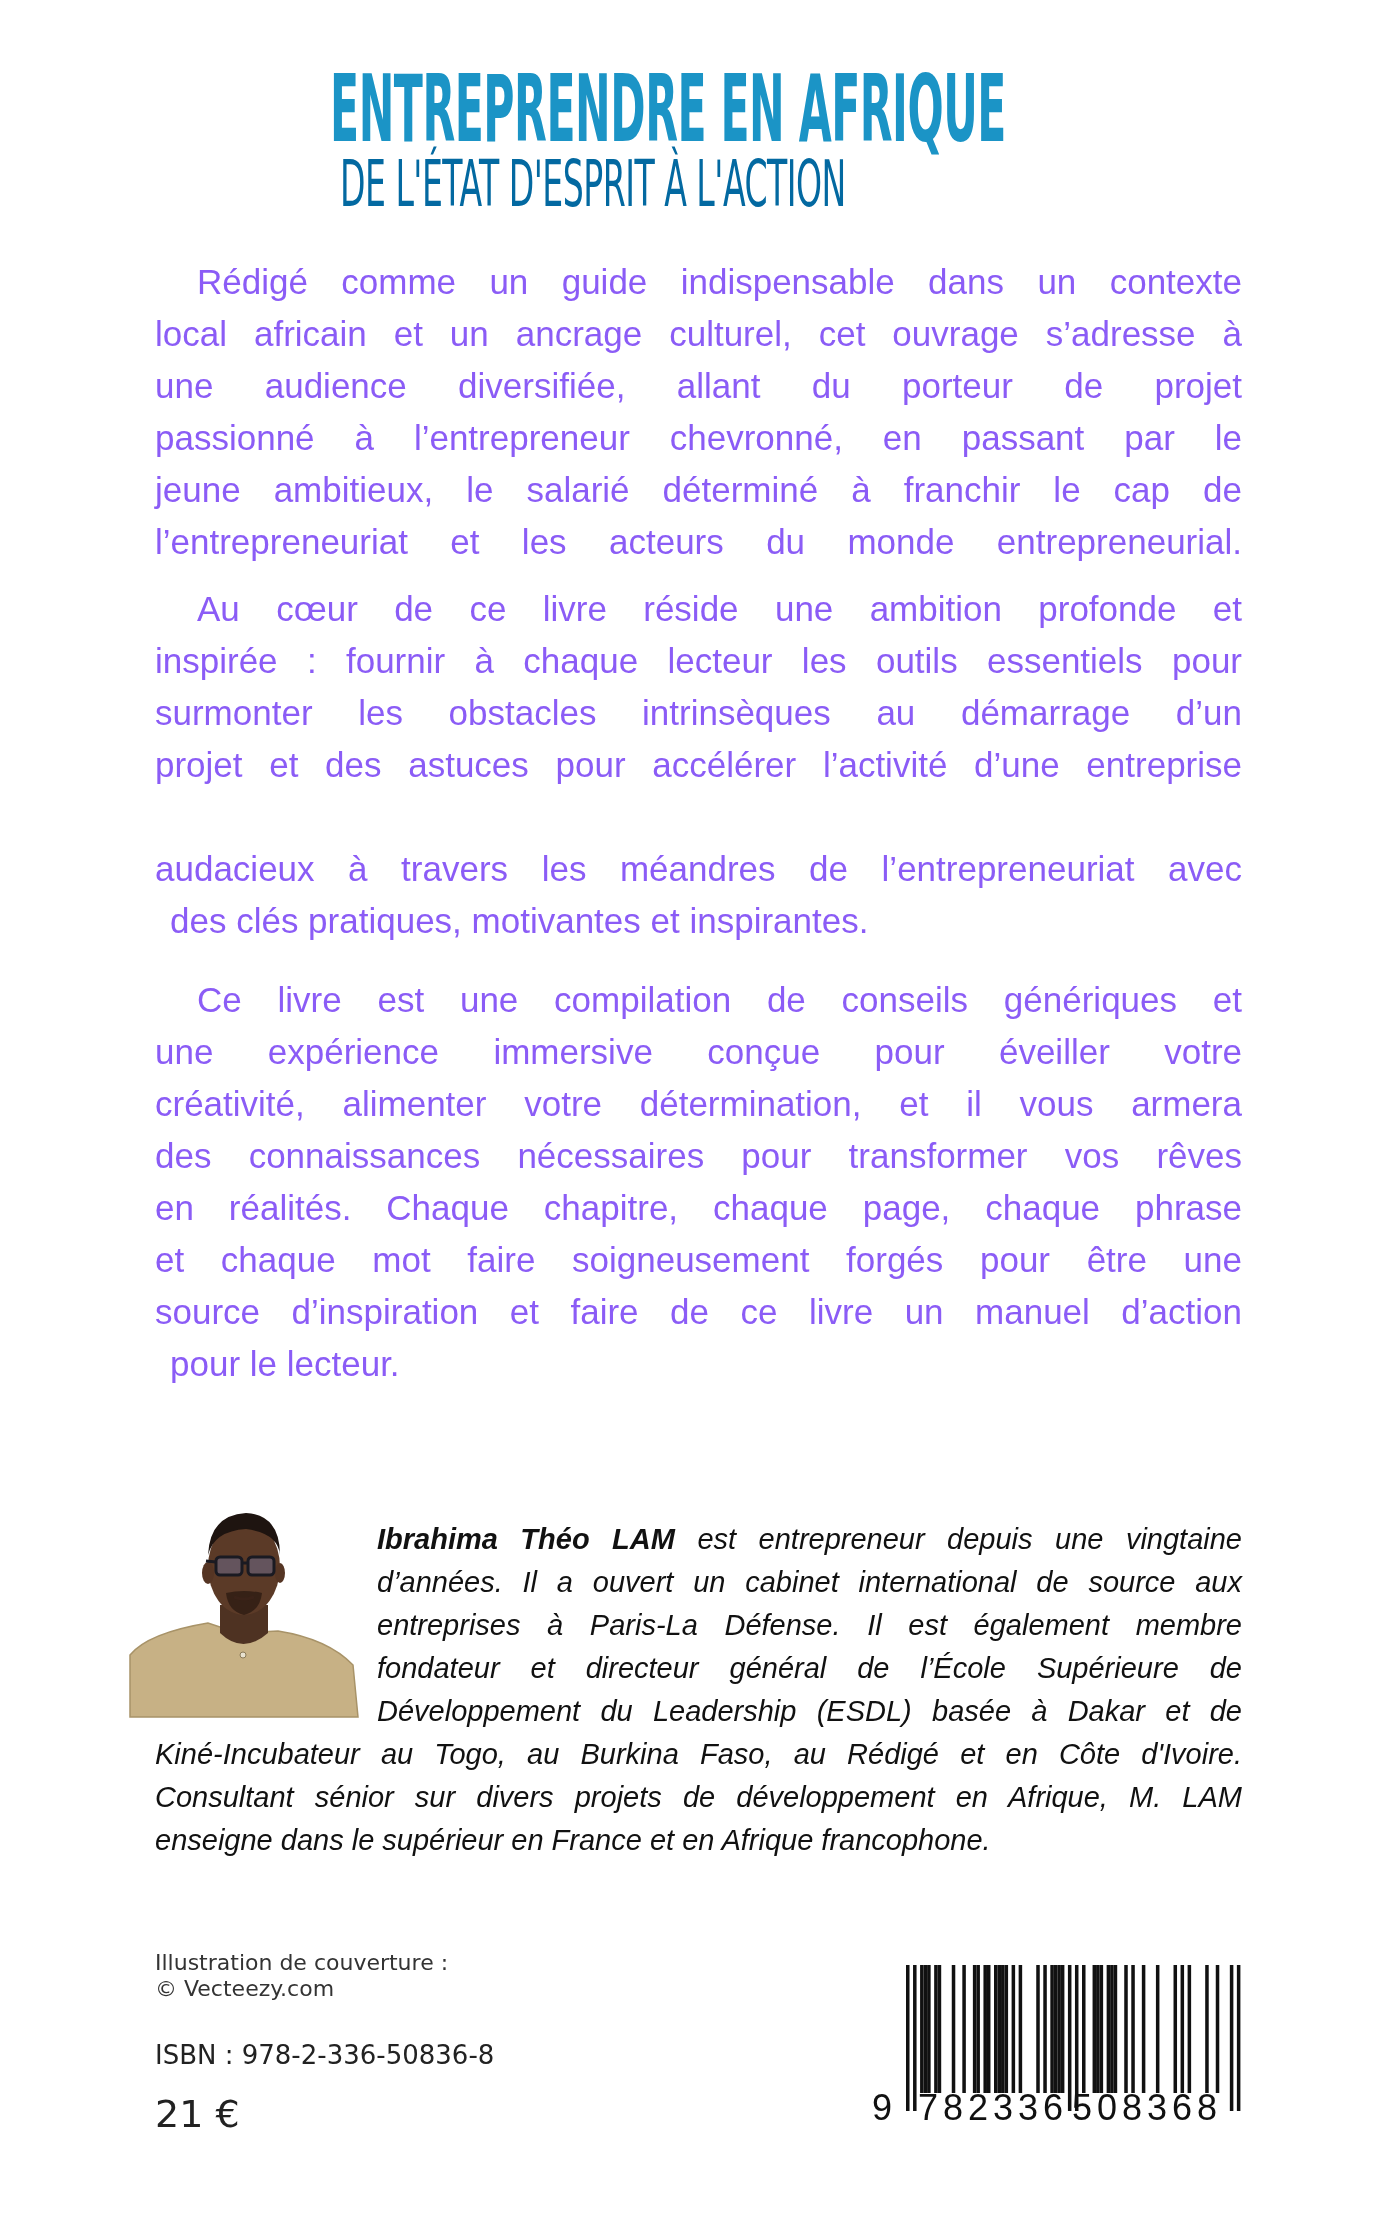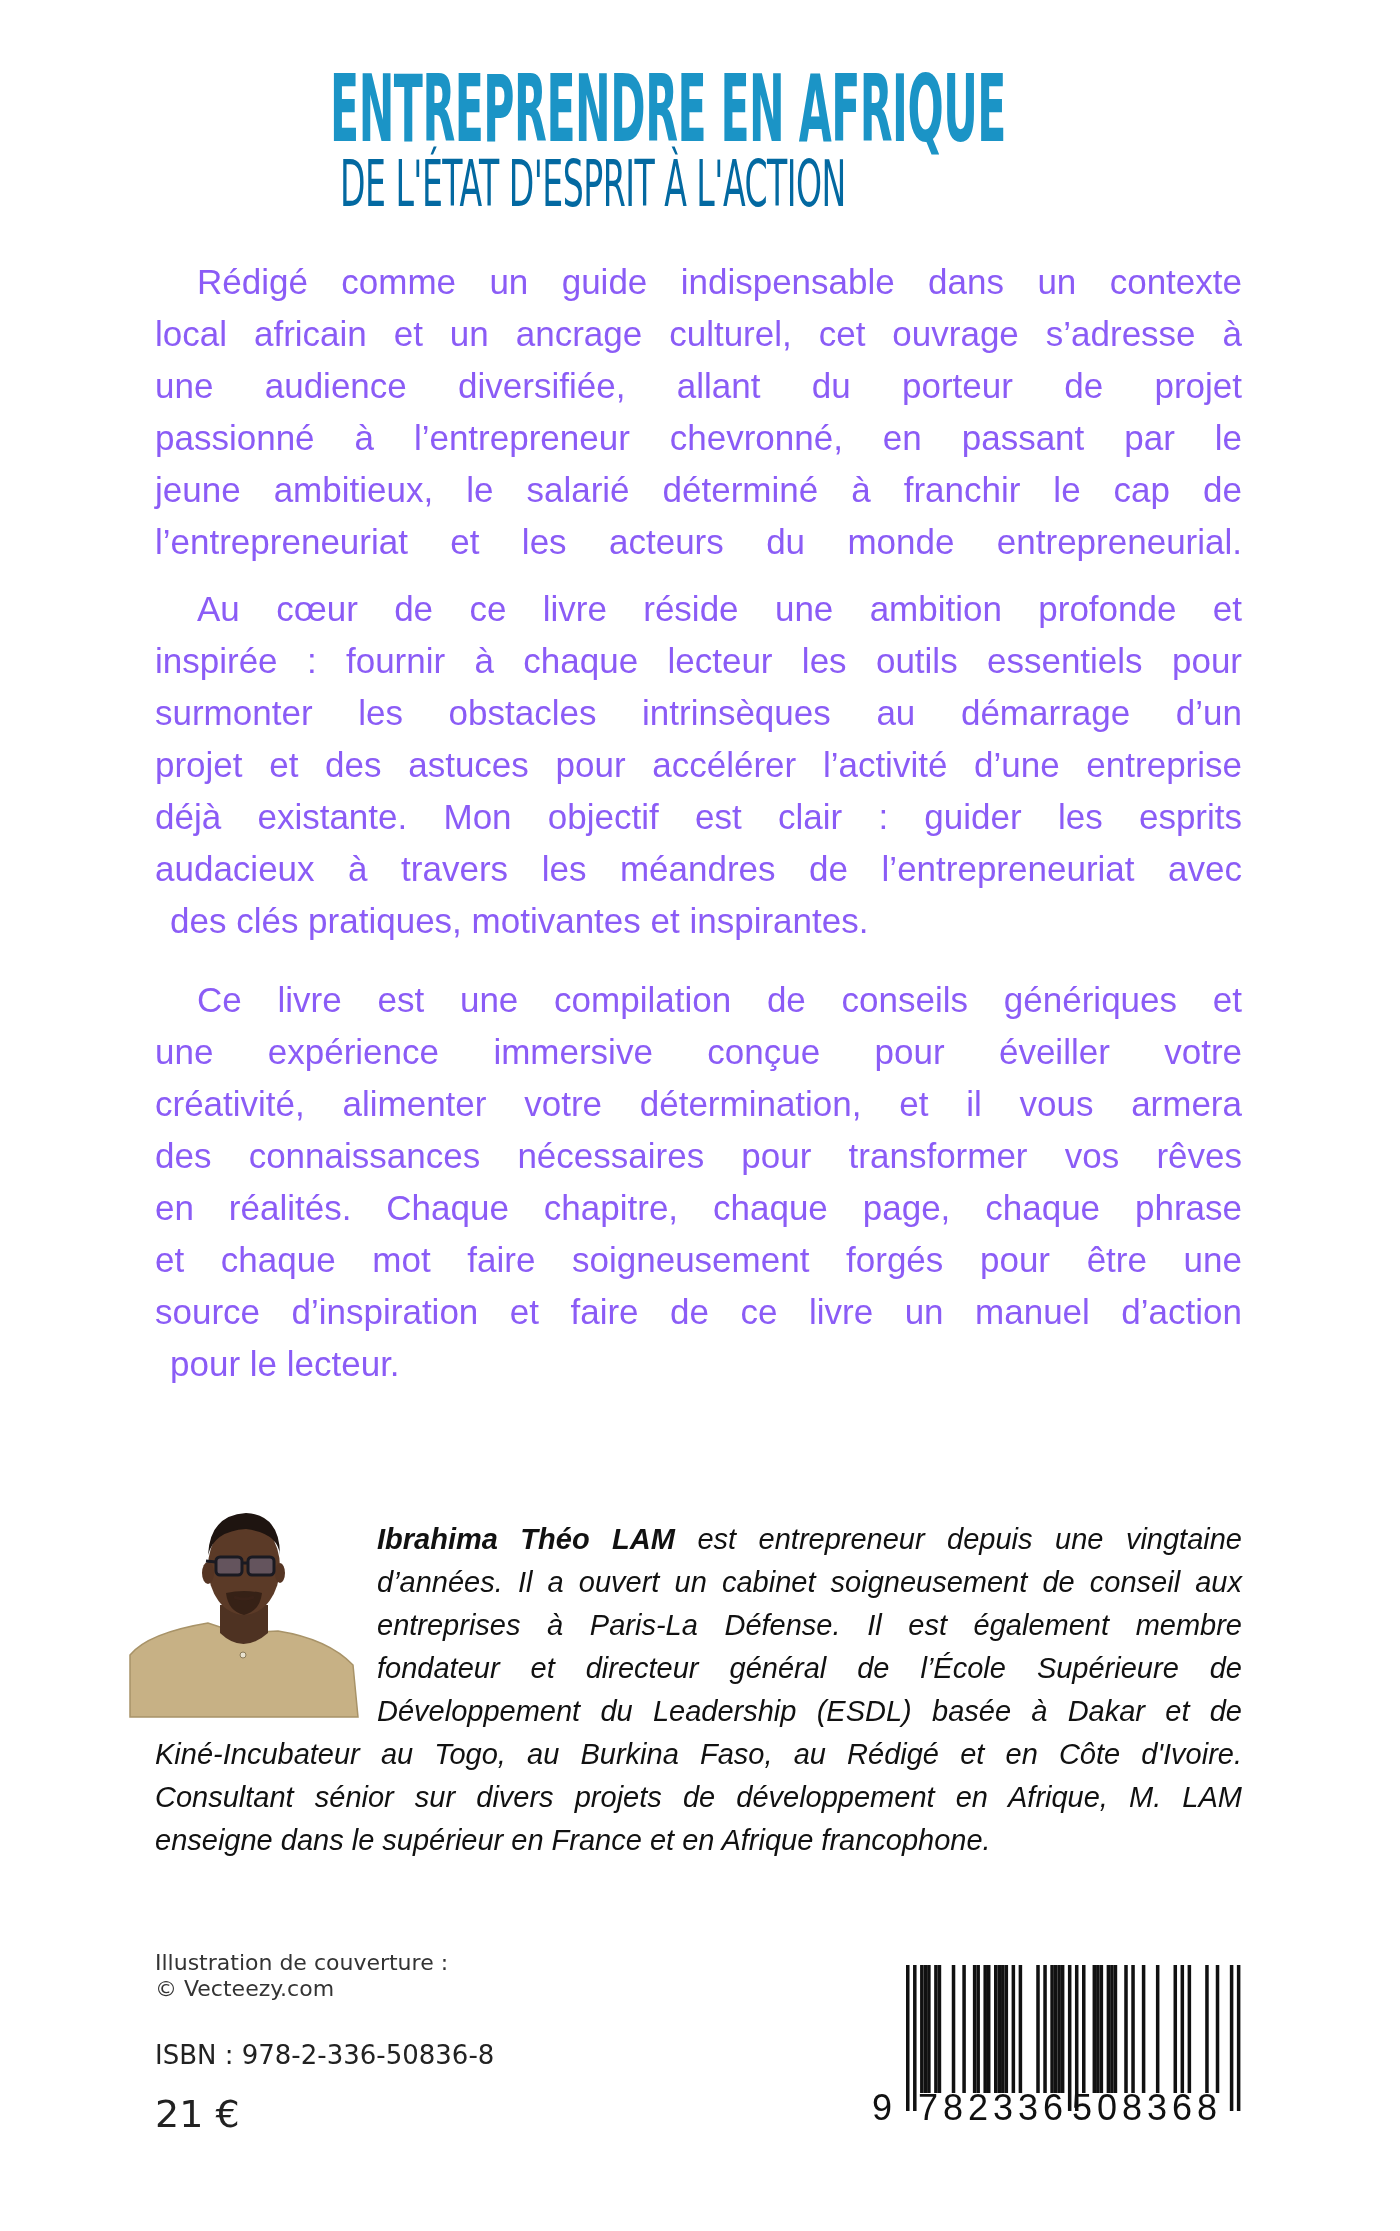--- a/index.html
+++ b/index.html
@@ -71,21 +71,20 @@
   <div class="line" style="top:312px">local africain et un ancrage culturel, cet ouvrage s’adresse à</div>
   <div class="line" style="top:364px">une audience diversifiée, allant du porteur de projet</div>
   <div class="line" style="top:416px">passionné à l’entrepreneur chevronné, en passant par le</div>
   <div class="line" style="top:468px">jeune ambitieux, le salarié déterminé à franchir le cap de</div>
   <div class="line" style="top:520px">l’entrepreneuriat et les acteurs du monde entrepreneurial.</div>
 
   <div class="line indent" style="top:587px">Au cœur de ce livre réside une ambition profonde et</div>
   <div class="line" style="top:639px">inspirée : fournir à chaque lecteur les outils essentiels pour</div>
   <div class="line" style="top:691px">surmonter les obstacles intrinsèques au démarrage d’un</div>
   <div class="line" style="top:743px">projet et des astuces pour accélérer l’activité d’une entreprise</div>
-  <div class="line" style="top:795px">déjà existante. Mon objectif est clair : guider les esprits</div>
   <div class="line" style="top:847px">audacieux à travers les méandres de l’entrepreneuriat avec</div>
   <div class="line last" style="top:899px">des clés pratiques, motivantes et inspirantes.</div>
 
   <div class="line indent" style="top:978px">Ce livre est une compilation de conseils génériques et</div>
   <div class="line" style="top:1030px">une expérience immersive conçue pour éveiller votre</div>
   <div class="line" style="top:1082px">créativité, alimenter votre détermination, et il vous armera</div>
   <div class="line" style="top:1134px">des connaissances nécessaires pour transformer vos rêves</div>
   <div class="line" style="top:1186px">en réalités. Chaque chapitre, chaque page, chaque phrase</div>
   <div class="line" style="top:1238px">et chaque mot faire soigneusement forgés pour être une</div>
   <div class="line" style="top:1290px">source d’inspiration et faire de ce livre un manuel d’action</div>
@@ -111,21 +110,21 @@
     <line x1="114" y1="58" x2="120" y2="58" stroke="#1a1a22" stroke-width="3"></line>
     <line x1="78" y1="56" x2="88" y2="57" stroke="#1a1a22" stroke-width="3"></line>
 
     <path d="M98 88 Q116 84 134 88 Q132 106 116 110 Q100 106 98 88 Z" fill="#2a1a12" fill-opacity="0.75"></path>
     <path d="M106 92 Q116 96 126 92" stroke="#3a2218" stroke-width="3" fill="none"></path>
 
     <circle cx="115" cy="150" r="3" fill="#e8e2d0" stroke="#8a7a58" stroke-width="1"></circle>
   </svg>
 
   <div class="bio short" style="top:1520px"><b>Ibrahima Théo LAM</b><span> est entrepreneur depuis une vingtaine</span></div>
-  <div class="bio short" style="top:1563px">d’années. Il a ouvert un cabinet soigneusement de conseil aux</div>
+  <div class="bio short" style="top:1563px">d’années. Il a ouvert un cabinet international de source aux</div>
   <div class="bio short" style="top:1606px">entreprises à Paris-La Défense. Il est également membre</div>
   <div class="bio short" style="top:1649px">fondateur et directeur général de l’École Supérieure de</div>
   <div class="bio short" style="top:1692px">Développement du Leadership (ESDL) basée à Dakar et de</div>
   <div class="bio full" style="top:1735px">Kiné-Incubateur  au Togo, au Burkina Faso, au Rédigé et en Côte d'Ivoire.</div>
   <div class="bio full" style="top:1778px">Consultant sénior sur divers projets de développement en Afrique, M. LAM</div>
   <div class="bio full last" style="top:1821px">enseigne dans le supérieur en France et en Afrique francophone.</div>
 
   <div class="credit" style="top:1950px">Illustration de couverture :</div>
   <div class="credit" style="top:1976px">© Vecteezy.com</div>
   <div class="isbn">ISBN : 978-2-336-50836-8</div>

